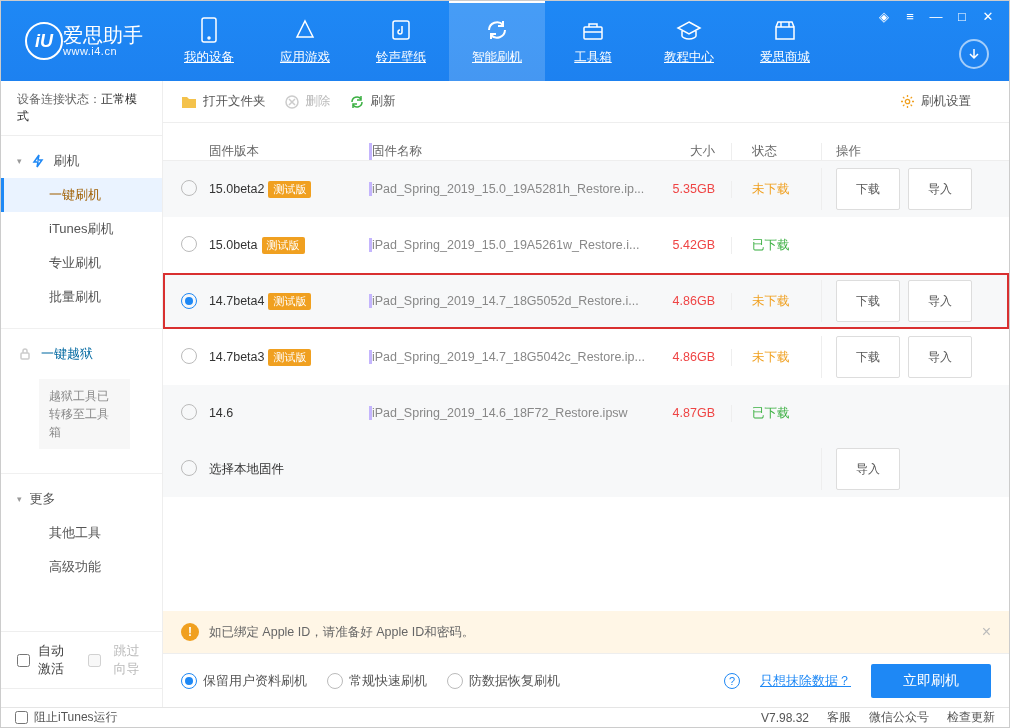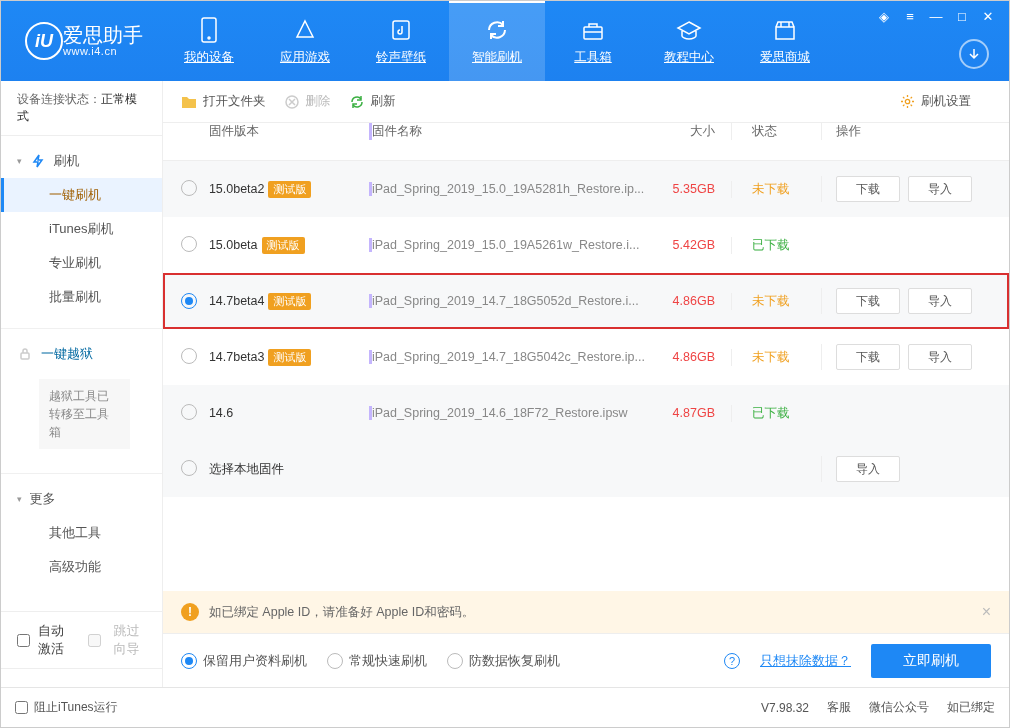--- a/index.html
+++ b/index.html
@@ -34,54 +34,54 @@
 .dim-label { color: #bbb; margin-left: 4px; }
 .device-box { border-top: 1px solid #eee; padding: 10px 16px 8px; }
 
 .main { flex: 1; display: flex; flex-direction: column; }
 .toolbar { height: 42px; display: flex; align-items: center; padding: 0 18px; border-bottom: 1px solid #eee; font-size: 12.5px; }
 .toolbar .tb-item { display: flex; align-items: center; gap: 6px; margin-right: 20px; cursor: pointer; color: #555; }
 .toolbar .tb-item.dis { color: #bbb; }
 .toolbar .spacer { flex: 1; }
 .gear-icon { color: #f0a020; }
 
-.table-head-row { display: flex; align-items: flex-start; padding: 0 18px; height: 38px; border-bottom: 1px solid #eee; font-size: 12.5px; color: #666; }
+.table-head-row { display: flex; align-items: flex-end; padding: 0 18px; height: 38px; border-bottom: 1px solid #eee; font-size: 12.5px; color: #666; }
 .col-radio { width: 28px; }
 .col-ver { width: 160px; }
 .col-name { flex: 1; border-left: 3px solid #c4b5fd; }
 .col-size { width: 70px; text-align: right; }
 .col-status { width: 90px; padding-left: 20px; border-left: 1px solid #eee; margin-left: 16px; }
 .col-ops { width: 170px; padding-left: 14px; border-left: 1px solid #eee; }
 
 .row { display: flex; align-items: center; padding: 0 18px; height: 56px; font-size: 12.5px; color: #555; }
 .row.alt { background: #f7f8f9; }
 .row.highlighted { outline: 2px solid #d93030; outline-offset: -2px; }
 .radio { width: 16px; height: 16px; border: 1.5px solid #bbb; border-radius: 50%; display: inline-flex; align-items: center; justify-content: center; }
 .radio.checked { border-color: #1e88f5; }
 .radio.checked::after { content: ""; width: 8px; height: 8px; background: #1e88f5; border-radius: 50%; }
 .ver-text { color: #333; }
 .beta-tag { display: inline-block; background: #f0a020; color: #fff; font-size: 11px; padding: 1px 5px; border-radius: 2px; margin-left: 4px; }
 .file-name { color: #888; white-space: nowrap; overflow: hidden; text-overflow: ellipsis; }
 .size-text { color: #ef4444; }
 .status-orange { color: #f0a020; }
 .status-green { color: #3cb043; }
-.op-btn { width: 64px; height: 26px; border: 1px solid #ddd; background: #fff; border-radius: 2px; font-size: 12px; color: #555; cursor: pointer; margin-right: 8px; }
+.op-btn { width: 64px; height: 42px; border: 1px solid #ddd; background: #fff; border-radius: 2px; font-size: 12px; color: #555; cursor: pointer; margin-right: 8px; }
 .op-btn:last-child { margin-right: 0; }
 
 .info-banner { height: 42px; display: flex; align-items: center; padding: 0 18px; background: #fff6e6; font-size: 12.5px; color: #666; gap: 10px; }
 .info-banner .warn-ico { width: 18px; height: 18px; border-radius: 50%; background: #f0a020; color: #fff; display: flex; align-items: center; justify-content: center; font-size: 12px; font-weight: bold; }
 .info-banner .close-x { margin-left: auto; color: #bbb; cursor: pointer; font-size: 16px; }
 
 .options-bar { height: 54px; display: flex; align-items: center; padding: 0 18px; font-size: 13px; gap: 20px; border-top: 1px solid #eee; }
 .opt { display: flex; align-items: center; gap: 6px; color: #555; cursor: pointer; }
 .help-ico { width: 16px; height: 16px; border: 1.5px solid #1e88f5; border-radius: 50%; color: #1e88f5; display: inline-flex; align-items: center; justify-content: center; font-size: 11px; }
 .erase-link { color: #1e88f5; text-decoration: underline; cursor: pointer; }
 .flash-btn { margin-left: auto; width: 120px; height: 34px; background: #1e88f5; color: #fff; border: none; border-radius: 2px; font-size: 14px; cursor: pointer; }
 
-.foot { height: 40px; border-top: 1px solid #e5e5e5; display: flex; align-items: center; padding: 4px 14px; font-size: 12px; color: #555; gap: 18px; }
+.foot { height: 20px; border-top: 1px solid #e5e5e5; display: flex; align-items: center; padding: 4px 14px; font-size: 12px; color: #555; gap: 18px; }
 .foot .spacer { flex: 1; }
 .foot-item { cursor: pointer; }
 </style>
 </head>
 <body>
 
 <div class="titlebar">
   <div class="logo-area">
     <div class="logo-circle">iU</div>
     <div>
@@ -337,14 +337,14 @@
 
 <div class="foot">
   <label class="foot-item" style="display:flex;align-items:center;gap:6px">
       <input type="checkbox" style="">
       <span>阻止iTunes运行</span>
     </label>
   <div class="spacer"></div>
   <span>V7.98.32</span>
   <span class="foot-item">客服</span>
   <span class="foot-item">微信公众号</span>
-  <span class="foot-item">如已绑定</span>
+  <span class="foot-item">检查更新</span>
 </div>
 
 </body></html>

